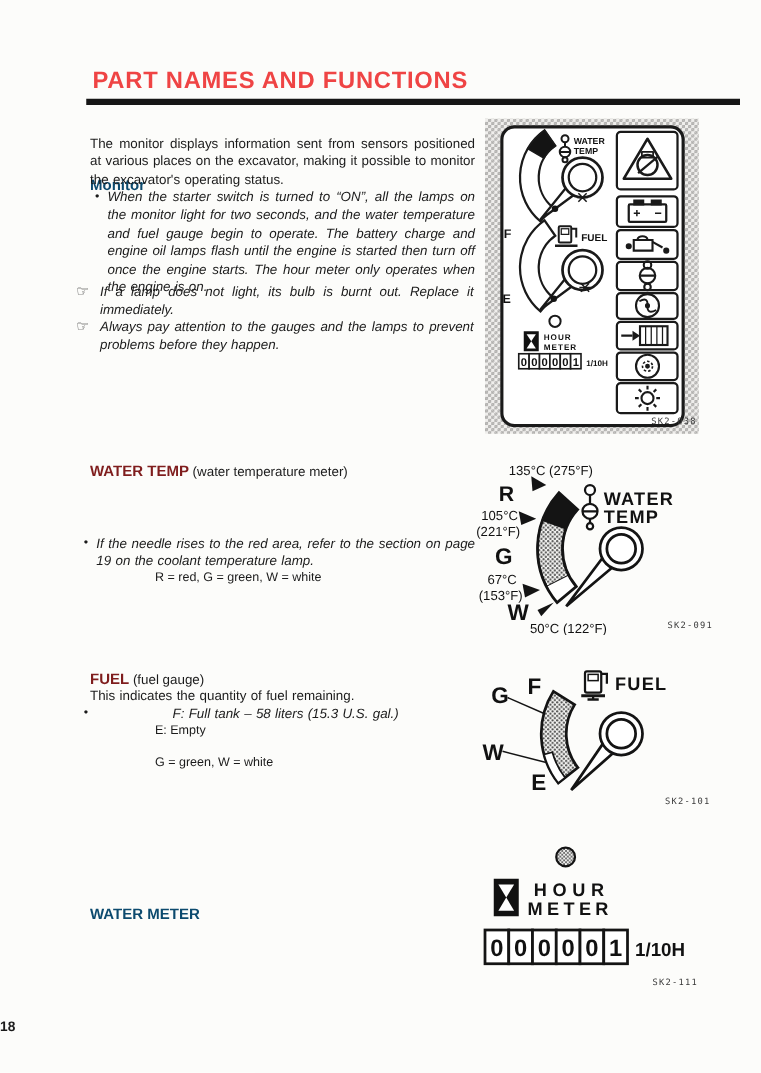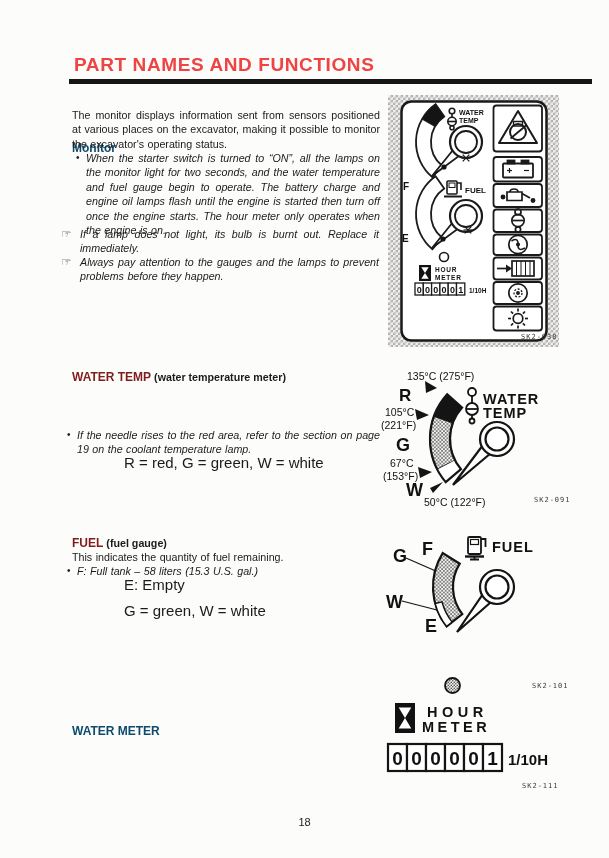--- a/index.html
+++ b/index.html
@@ -8,45 +8,45 @@
     background:#fcfcfa; overflow:hidden;
     font-family:"Liberation Sans", sans-serif; color:#1b1b1b;
   }
   .abs{position:absolute;}
   .title{
     position:absolute; left:74px; top:54px; margin:0;
     font-size:19px; font-weight:bold; letter-spacing:0.6px; color:#ef4444;
   }
   .title-rule{position:absolute; left:69px; top:79px; width:523px; height:4.5px; background:#161616;}
   .h2{font-weight:bold; font-size:12px; color:#7f1d1d;}
-  .h2-note{font-size:10.7px; font-weight:bold;}
+  .h2-note{font-size:10.7px; font-weight:normal;}
   .h3{position:absolute; font-weight:bold; font-size:12px; color:#0c4a6e;margin-top:48px;}
   .body-text{
     position:absolute; font-size:10.7px; line-height:14.4px;
     text-align:justify; word-spacing:0.5px;
   }
   .row{position:absolute; display:flex; font-size:10.7px; line-height:14.4px;}
   .bullet-marker{width:10px; flex:none; font-size:10px;}
   .note-marker{width:19px; flex:none; font-size:11.5px;}
   .row-text{flex:1; text-align:justify; word-spacing:0.5px;font-style:italic;}
-  .plain-line{position:absolute; font-size:15px; line-height:14.4px;padding-left:45px;}
+  .plain-line{position:absolute; font-size:10px; line-height:14.4px;padding-left:45px;}
   .halftone{
     position:absolute;
     background-color:#efeeec;
     background-image:
       linear-gradient(45deg, #b2b1af 25%, transparent 25%, transparent 75%, #b2b1af 75%),
       linear-gradient(45deg, #b2b1af 25%, transparent 25%, transparent 75%, #b2b1af 75%);
     background-size:5px 5px;
     background-position:0 0, 2.5px 2.5px;
   }
   .fig-code{
     position:absolute; font-family:"DejaVu Sans Mono", monospace;
     font-size:7px; letter-spacing:1px; color:#3a3a3a;
   }
-  .page-number{position:absolute; left:0; right:0; top:816px; text-align:center; font-size:11px;}
+  .page-number{position:absolute; left:0; right:0; top:816px; font-size:11px;font-weight:bold;}
   svg text{font-family:"Liberation Sans", sans-serif;}
 </style>
 </head>
 <body>
 
 <div class="page">
 
   <h1 class="title">PART NAMES AND FUNCTIONS</h1>
   <div class="title-rule"></div>
 
@@ -272,21 +272,21 @@
   </svg>
   <div class="fig-code" style="left:534px; top:496px;">SK2-091</div>
 
   <div class="abs" style="left:72px; top:536px; font-size:10.7px;">
     <span class="h2">FUEL</span>
     <span class="h2-note">(fuel gauge)</span>
   </div>
   <div class="body-text" style="left:72px; top:550px; width:308px;">This indicates the quantity of fuel remaining.</div>
   <div class="row" style="left:67px; top:564px; width:313px;">
     <span class="bullet-marker">•</span>
-    <div class="row-text" style="text-align:left;">F: Full tank – 58 liters (15.3 U.S. gal.)</div>
+    <div class="row-text" style="text-align:center;">F: Full tank – 58 liters (15.3 U.S. gal.)</div>
   </div>
   <div class="plain-line" style="left:79px; top:578px;">E: Empty</div>
   <div class="plain-line" style="left:79px; top:592px;margin-top:12px;">G = green, W = white</div>
 
   <svg class="abs" style="left:380px; top:525px;" width="205" height="128" viewBox="0 0 205 128">
     <defs>
       <pattern id="dotsB" width="3.6" height="3.6" patternUnits="userSpaceOnUse">
         <rect width="3.6" height="3.6" fill="#f4f4f2"></rect>
         <circle cx="0.9" cy="0.9" r="0.85" fill="#4c4c4c"></circle>
         <circle cx="2.7" cy="2.7" r="0.85" fill="#4c4c4c"></circle>
@@ -310,21 +310,21 @@
     <path d="M55.2,78.6 A64,64 0 0 0 66.6,101.4 L72.1,97.1 A57,57 0 0 1 61.9,76.8 Z" fill="#ffffff" stroke="#141414" stroke-width="1.4"></path>
 
     <text x="6" y="83" font-size="18" font-weight="bold" fill="#111">W</text>
     <line x1="22" y1="76" x2="57" y2="85" stroke="#141414" stroke-width="1.2"></line>
     <text x="45" y="107" font-size="18" font-weight="bold" fill="#111">E</text>
 
     <polygon points="77,107 103,69 111,77" fill="#ffffff" stroke="#141414" stroke-width="2.2"></polygon>
     <circle cx="117" cy="62" r="17" fill="#ffffff" stroke="#141414" stroke-width="2.2"></circle>
     <circle cx="117" cy="62" r="11.5" fill="#ffffff" stroke="#141414" stroke-width="2.2"></circle>
   </svg>
-  <div class="fig-code" style="left:532px; top:637px;margin-top:45px;">SK2-101</div>
+  <div class="fig-code" style="left:532px; top:637px;">SK2-101</div>
 
   <div class="h3" style="left:72px; top:676px;">WATER METER</div>
 
   <svg class="abs" style="left:380px; top:668px;" width="200" height="122" viewBox="0 0 200 122">
     <defs>
       <pattern id="dotsC" width="3" height="3" patternUnits="userSpaceOnUse">
         <rect width="3" height="3" fill="#f2f2f0"></rect>
         <circle cx="0.8" cy="0.8" r="0.8" fill="#555"></circle>
         <circle cx="2.3" cy="2.3" r="0.8" fill="#555"></circle>
       </pattern>

